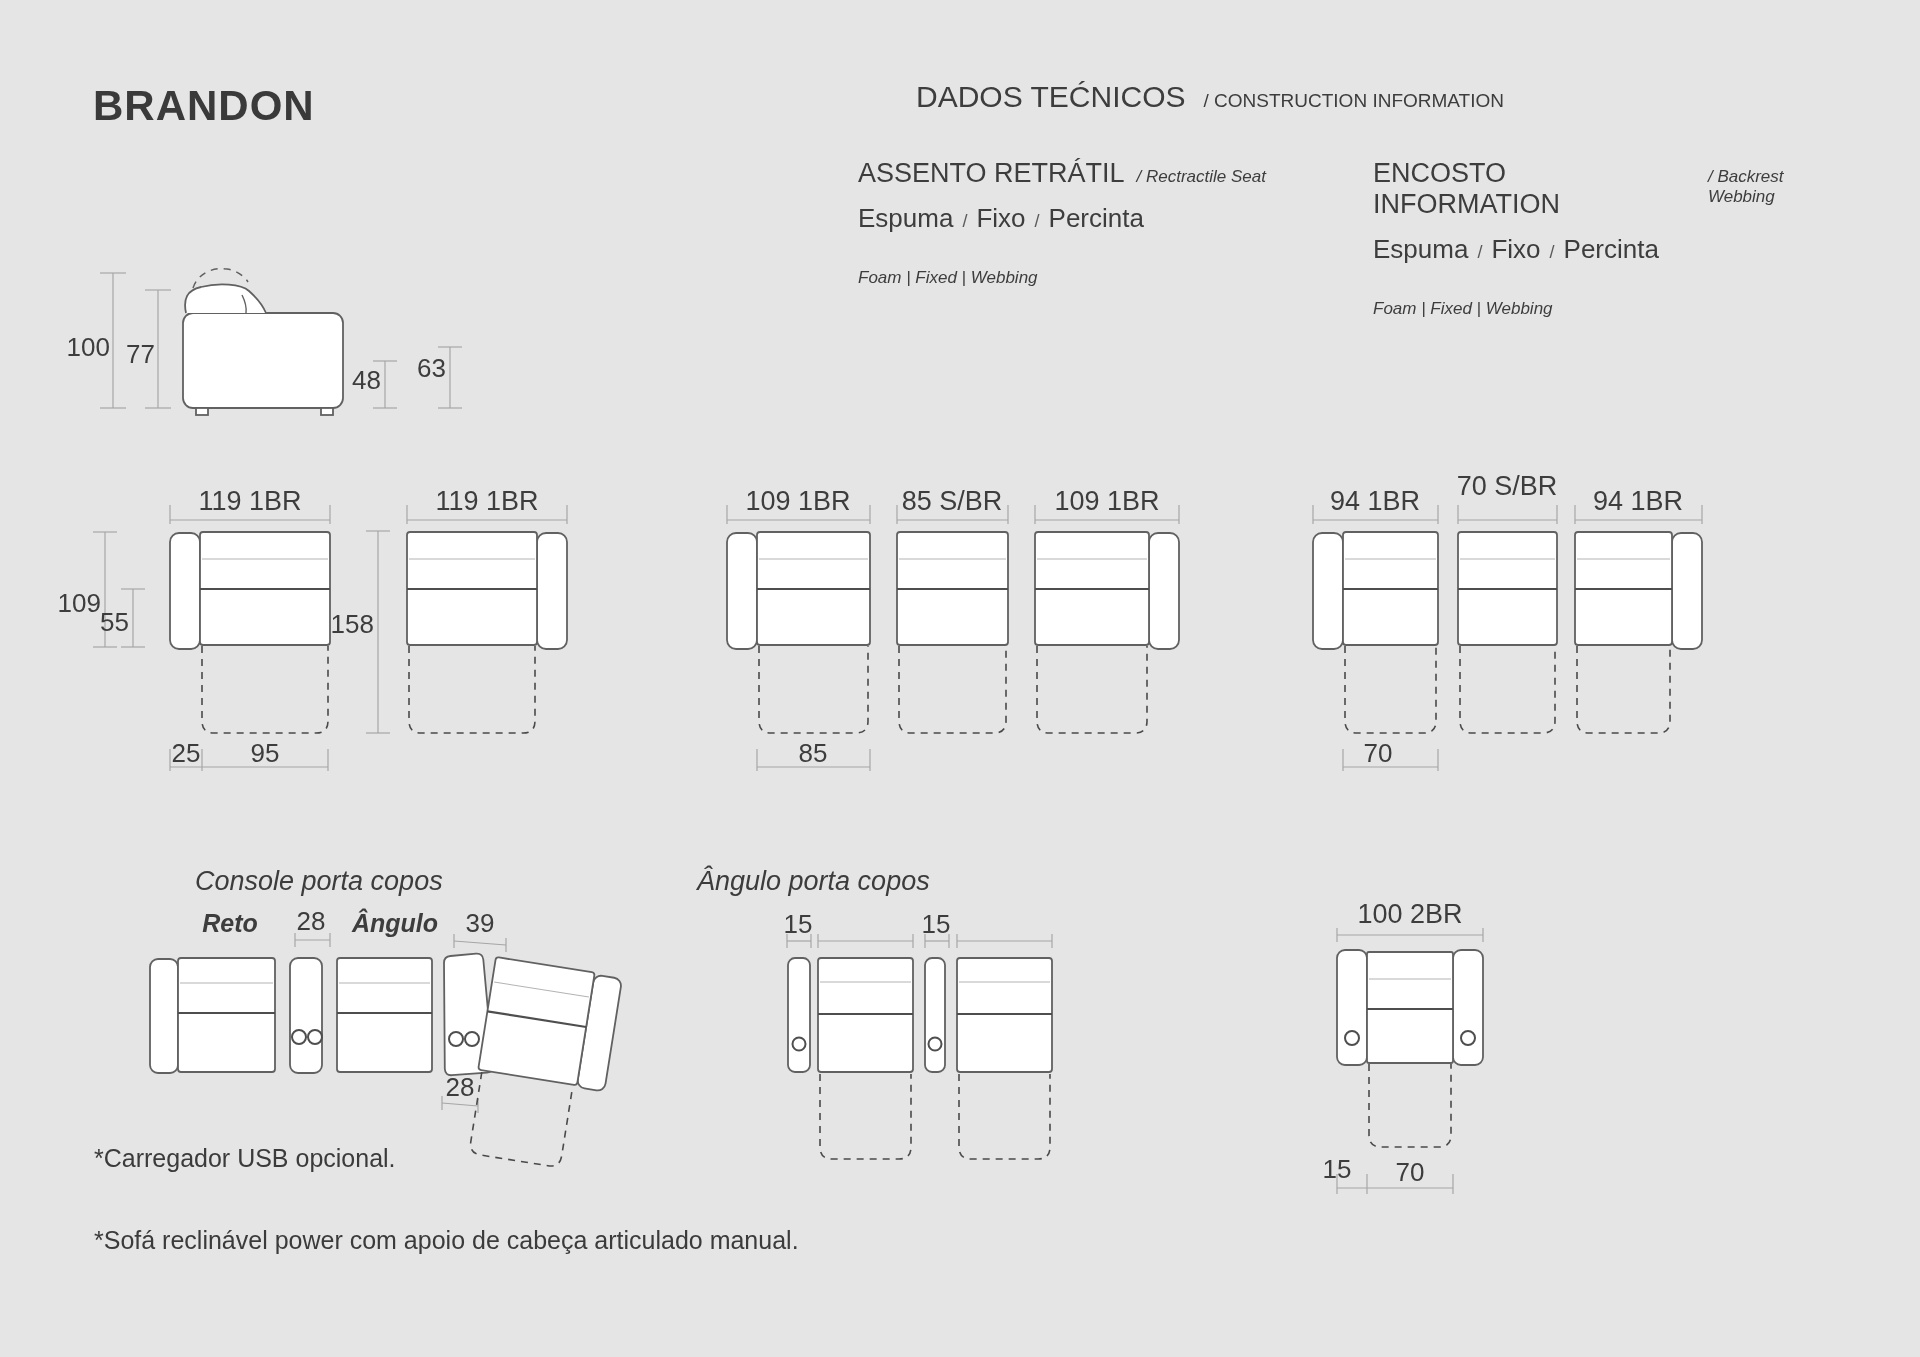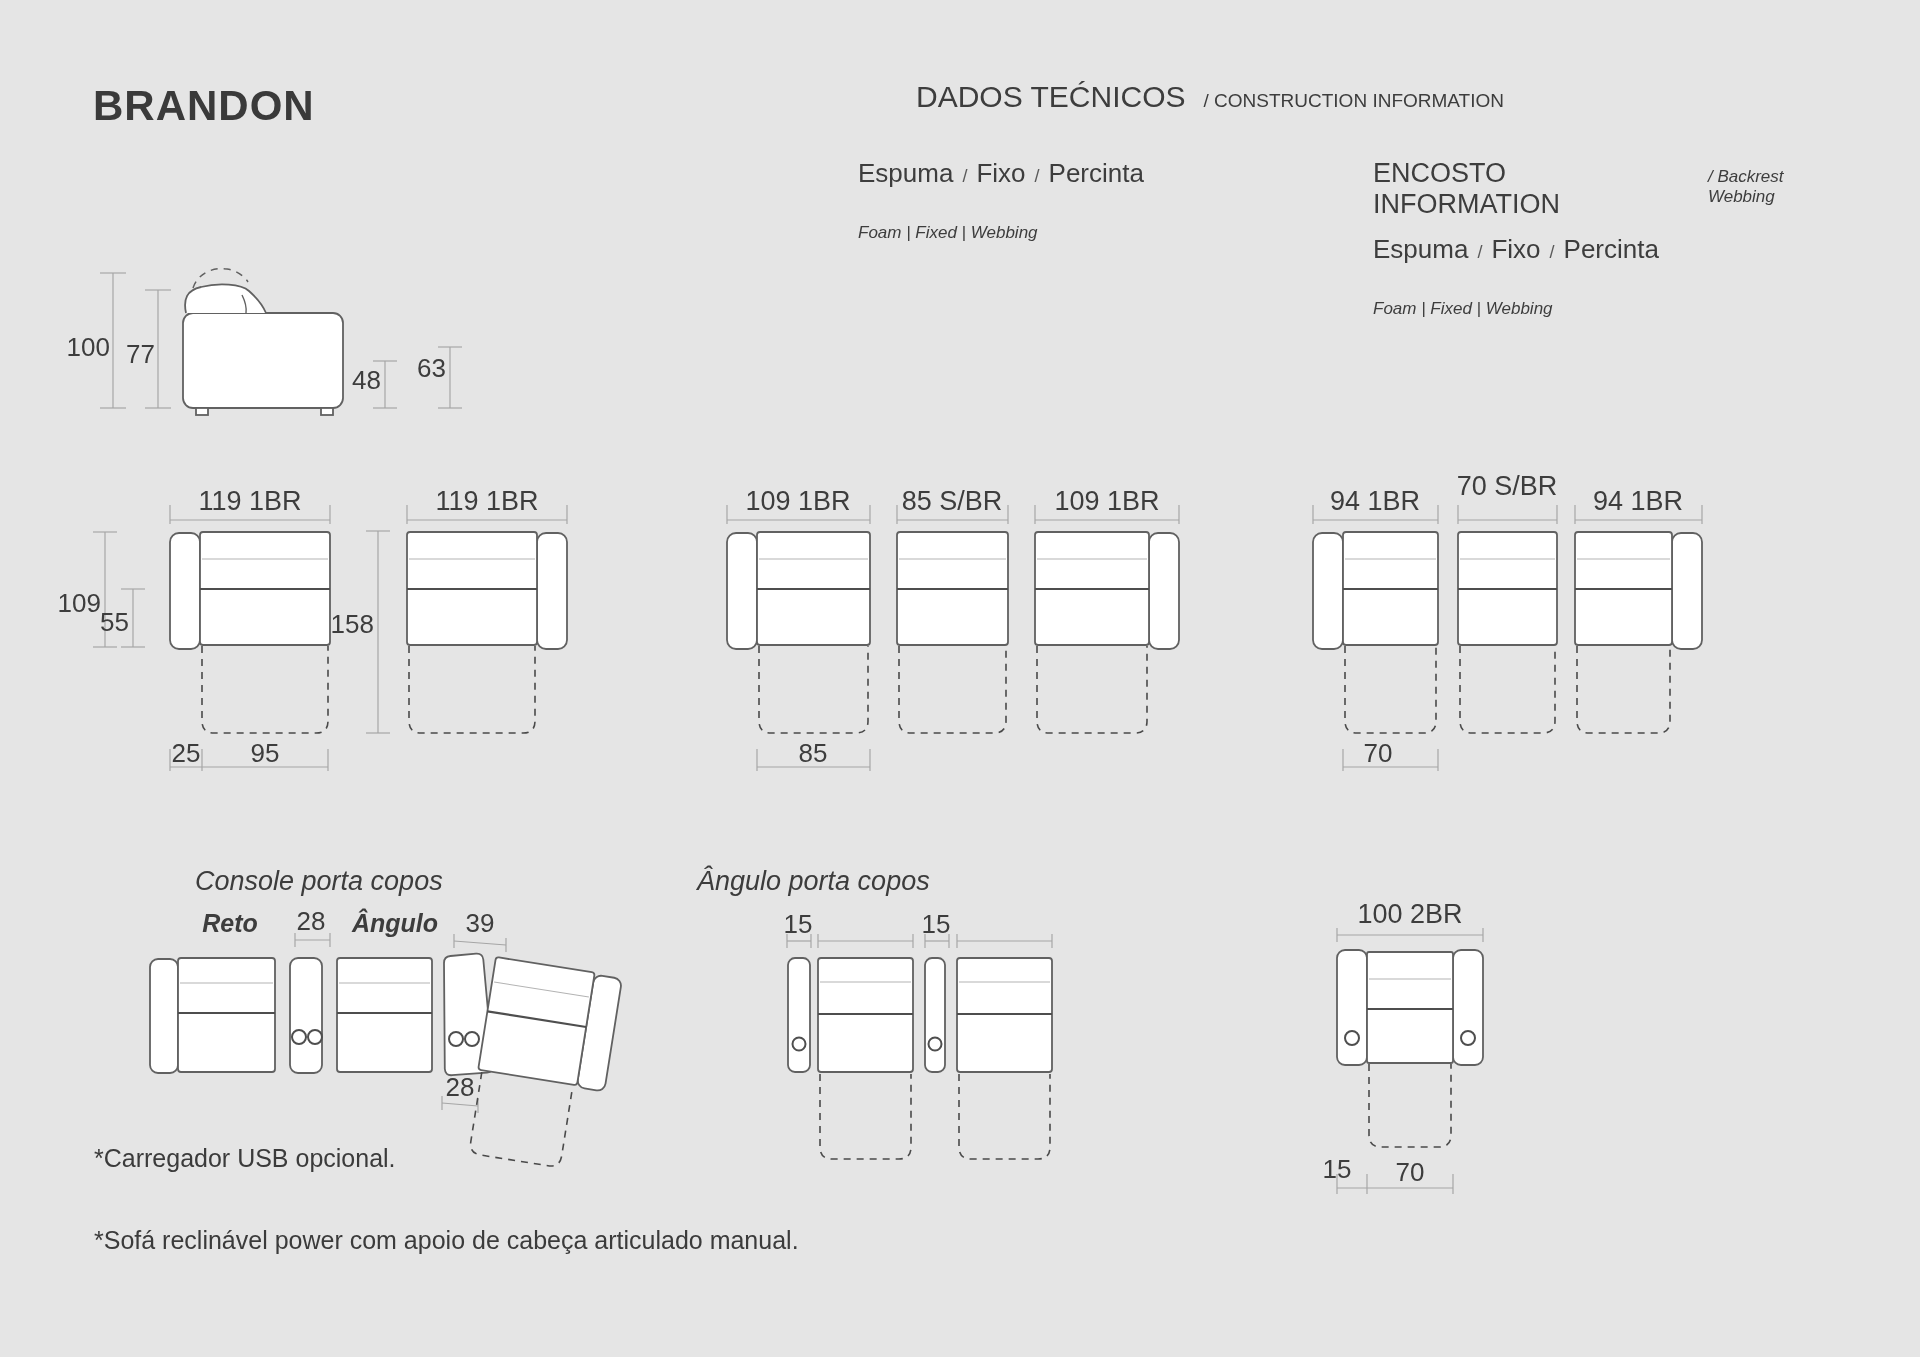--- a/index.html
+++ b/index.html
@@ -39,20 +39,24 @@
 <div class="page">
 
   <div class="abs brand" style="left:93px; top:82px;">BRANDON</div>
 
   <div class="abs tech-head" style="left:896px; top:80px;margin-left:20px;">
     <span class="tech-title">DADOS TEĆNICOS</span>
     <span class="tech-sub">/ CONSTRUCTION INFORMATION</span>
   </div>
 
   <div class="abs spec-col" style="left:858px; top:158px;">
+    <div class="spec-head">
+      <span class="spec-title">ASSENTO RETRÁTIL</span>
+      <span class="spec-sub">/ Rectractile Seat</span>
+    </div>
     <div class="materials">
       <span>Espuma</span><span class="sep">/</span><span>Fixo</span><span class="sep">/</span><span>Percinta</span>
     </div>
     <div class="materials-en">Foam | Fixed | Webbing</div>
   </div>
 
   <div class="abs spec-col" style="left:1373px; top:158px;">
     <div class="spec-head">
       <span class="spec-title">ENCOSTO INFORMATION</span>
       <span class="spec-sub">/ Backrest Webbing</span>

